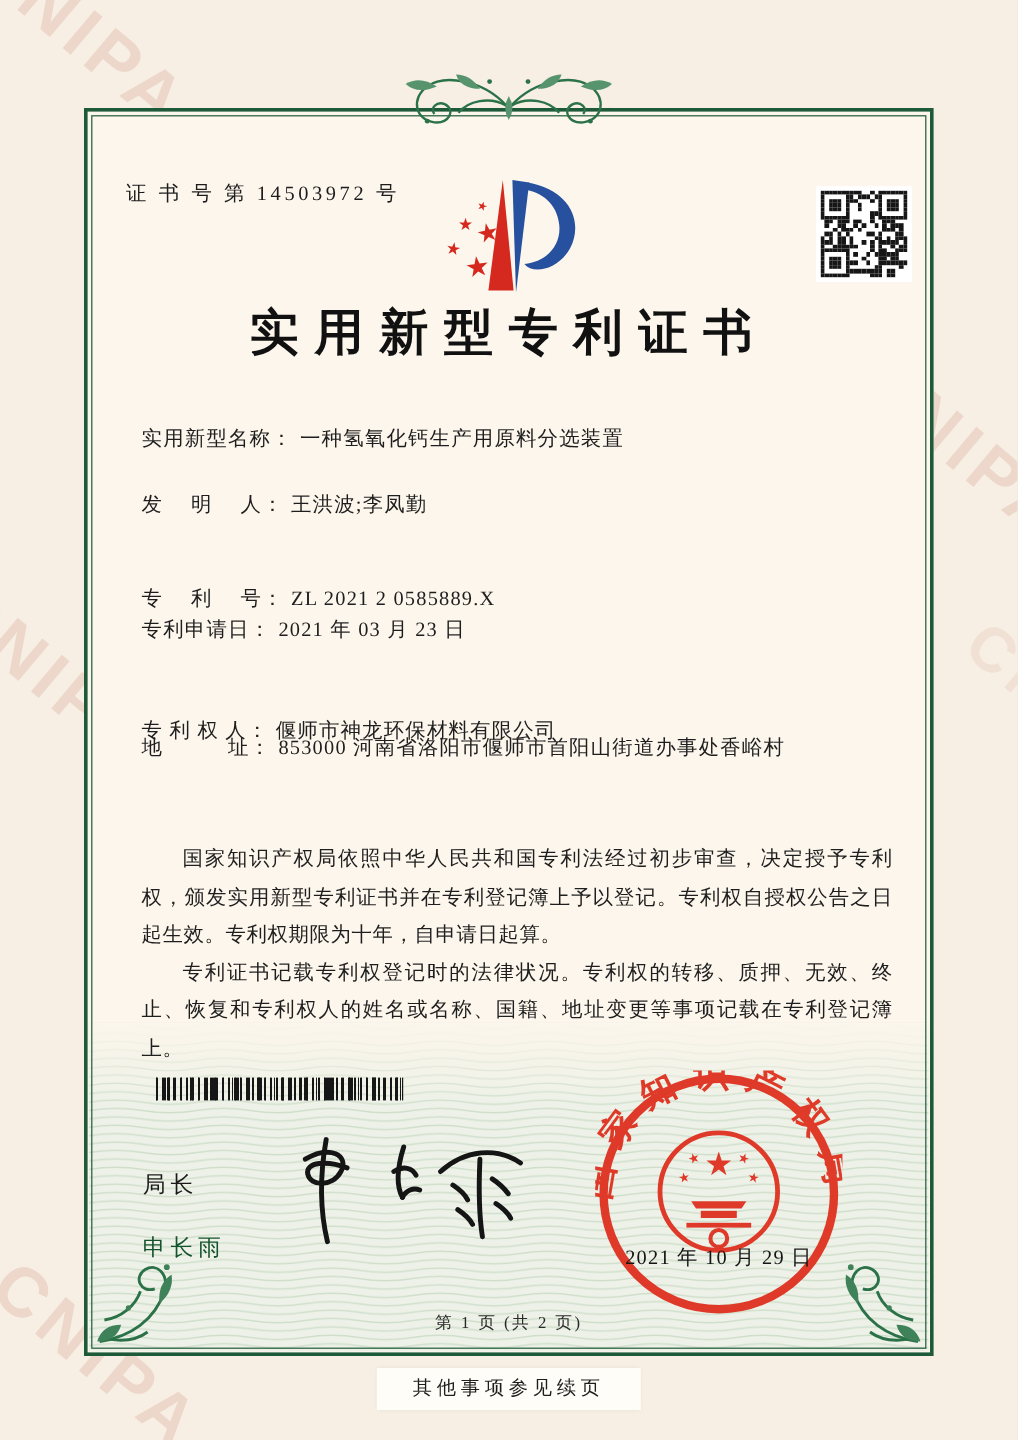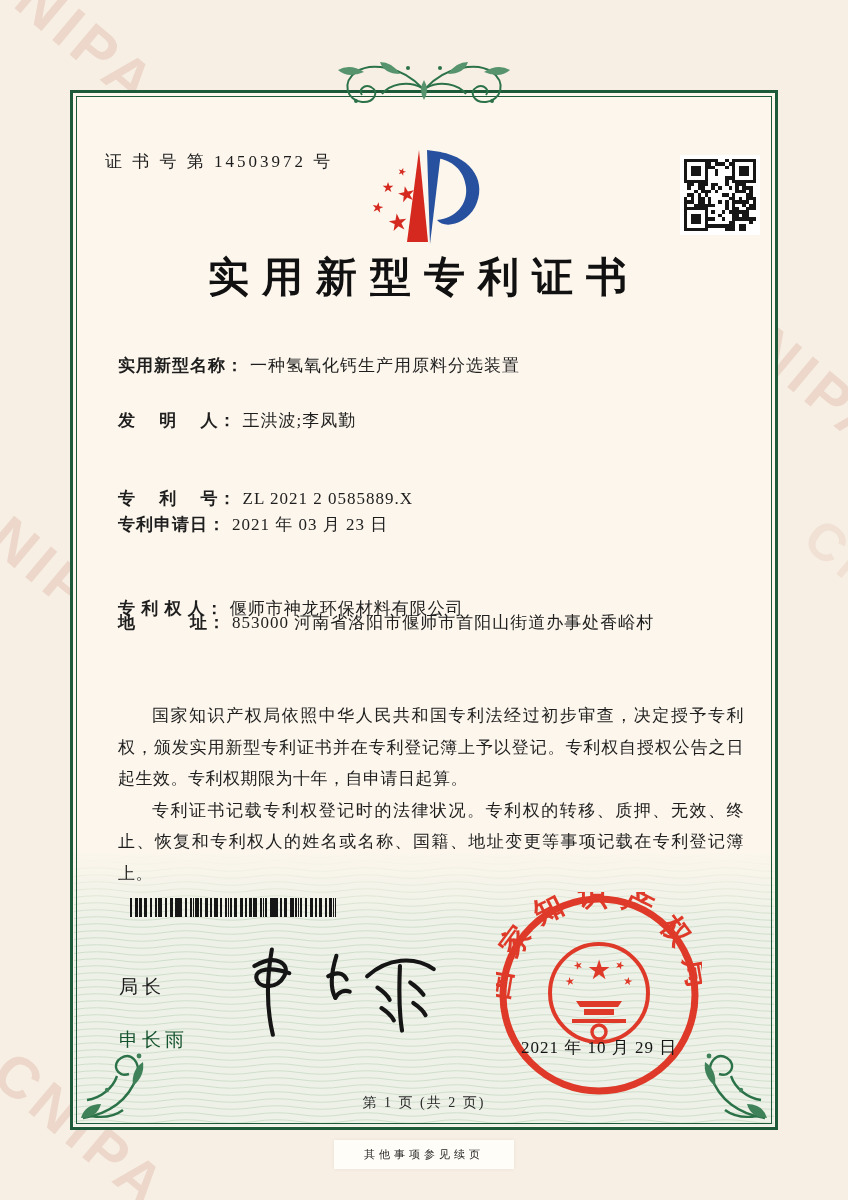--- a/index.html
+++ b/index.html
@@ -23,21 +23,21 @@
   .logo { position:absolute; left:344px; top:138px; }
 
   .qr-wrap { position:absolute; left:680px; top:155px; width:80px; height:80px; background:#fff; padding:4px; }
   .qr-grid { width:72px; height:72px; display:grid; grid-template-columns:repeat(21,1fr); grid-template-rows:repeat(21,1fr); }
   .qm.on { background:#161616; }
 
   .title { position:absolute; left:0; top:250px; width:100%; text-align:center;
            font-size:41px; font-weight:bold; color:#111; letter-spacing:13px; }
 
   .row { position:absolute; left:118px; font-size:17px; color:#1e1e1e; letter-spacing:1px; white-space:nowrap; }
-  .flabel { display:inline-block;font-weight:bold; }
+  .flabel { display:inline-block; }
   .fvalue { margin-left:6px;text-align:right; }
   .grant2 { position:absolute; left:332px; top:0; }
 
   .paras { position:absolute; left:118px; top:700px; width:626px; font-size:17px;
            line-height:31.5px; color:#1e1e1e; letter-spacing:0.5px; text-align:justify; }
   .paras p { text-indent:2em; }
 
   
   .band { position:absolute; left:74px; top:852px; width:700px; height:274px; background:#edf1e7; overflow:hidden; }
   .band svg { position:absolute; inset:0; }
@@ -56,21 +56,21 @@
   .signature { position:absolute; left:238px; top:928px; }
 
   .seal { position:absolute; left:496px; top:892px; }
   .seal-date { position:absolute; left:521px; top:1036px; font-size:17px; color:#141414;
                letter-spacing:1px; white-space:nowrap; z-index:5; }
 
   .page-num { position:absolute; left:0; top:1094px; width:100%; text-align:center;
               font-size:14px; letter-spacing:2px; color:#2a2a2a; }
 
   .foot-note { position:absolute; left:50%; transform:translateX(-50%); top:1140px;
-               background:#fffdf7; padding:7px 30px; font-size:11px; letter-spacing:4px;
+               background:#fffdf7; padding:7px 30px; font-size:16px; letter-spacing:4px;
                color:#1e1e1e; box-shadow:0 0 4px rgba(0,0,0,0.06); white-space:nowrap; }
 </style>
 </head>
 <body>
 
 <div class="page">
 
   <span class="wm" style="left:-38px; top:-8px;  font-size:60px;">CNIPA</span>
   <span class="wm" style="left:468px; top:128px; font-size:54px; color:rgba(213,158,146,0.16);">CNIPA</span>
   <span class="wm" style="left:700px; top:340px; font-size:58px;">CNIPA</span>

